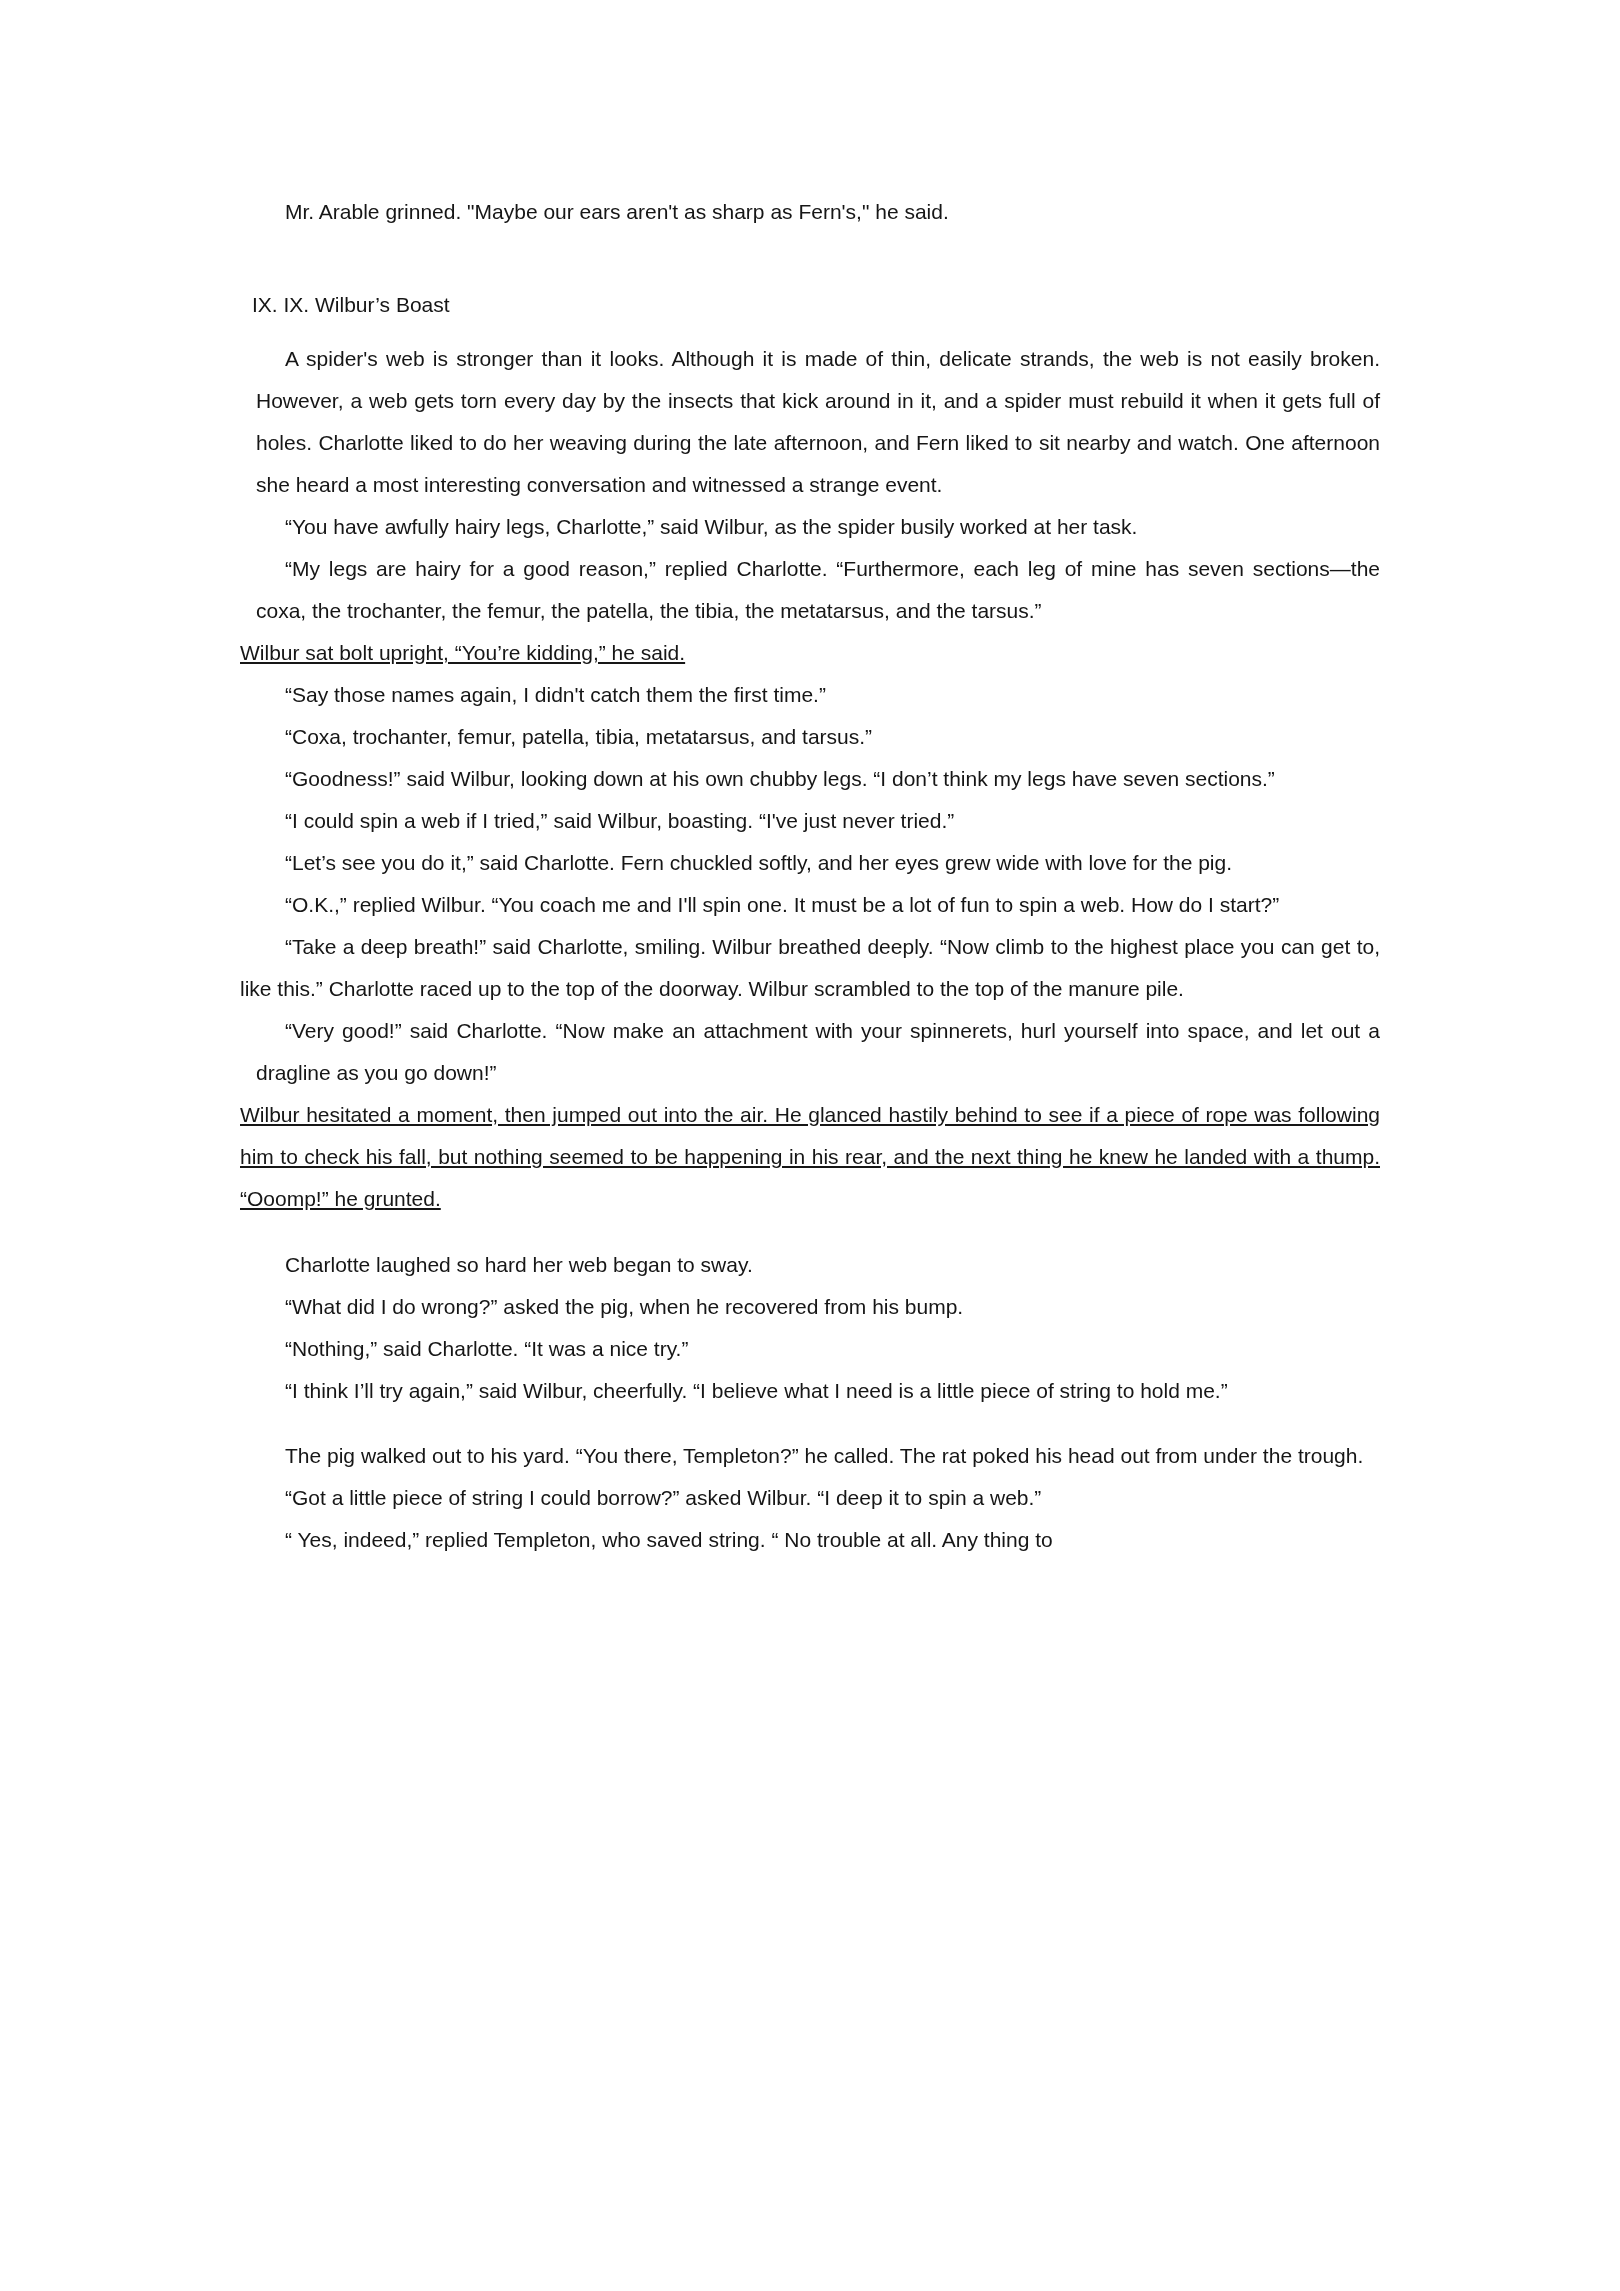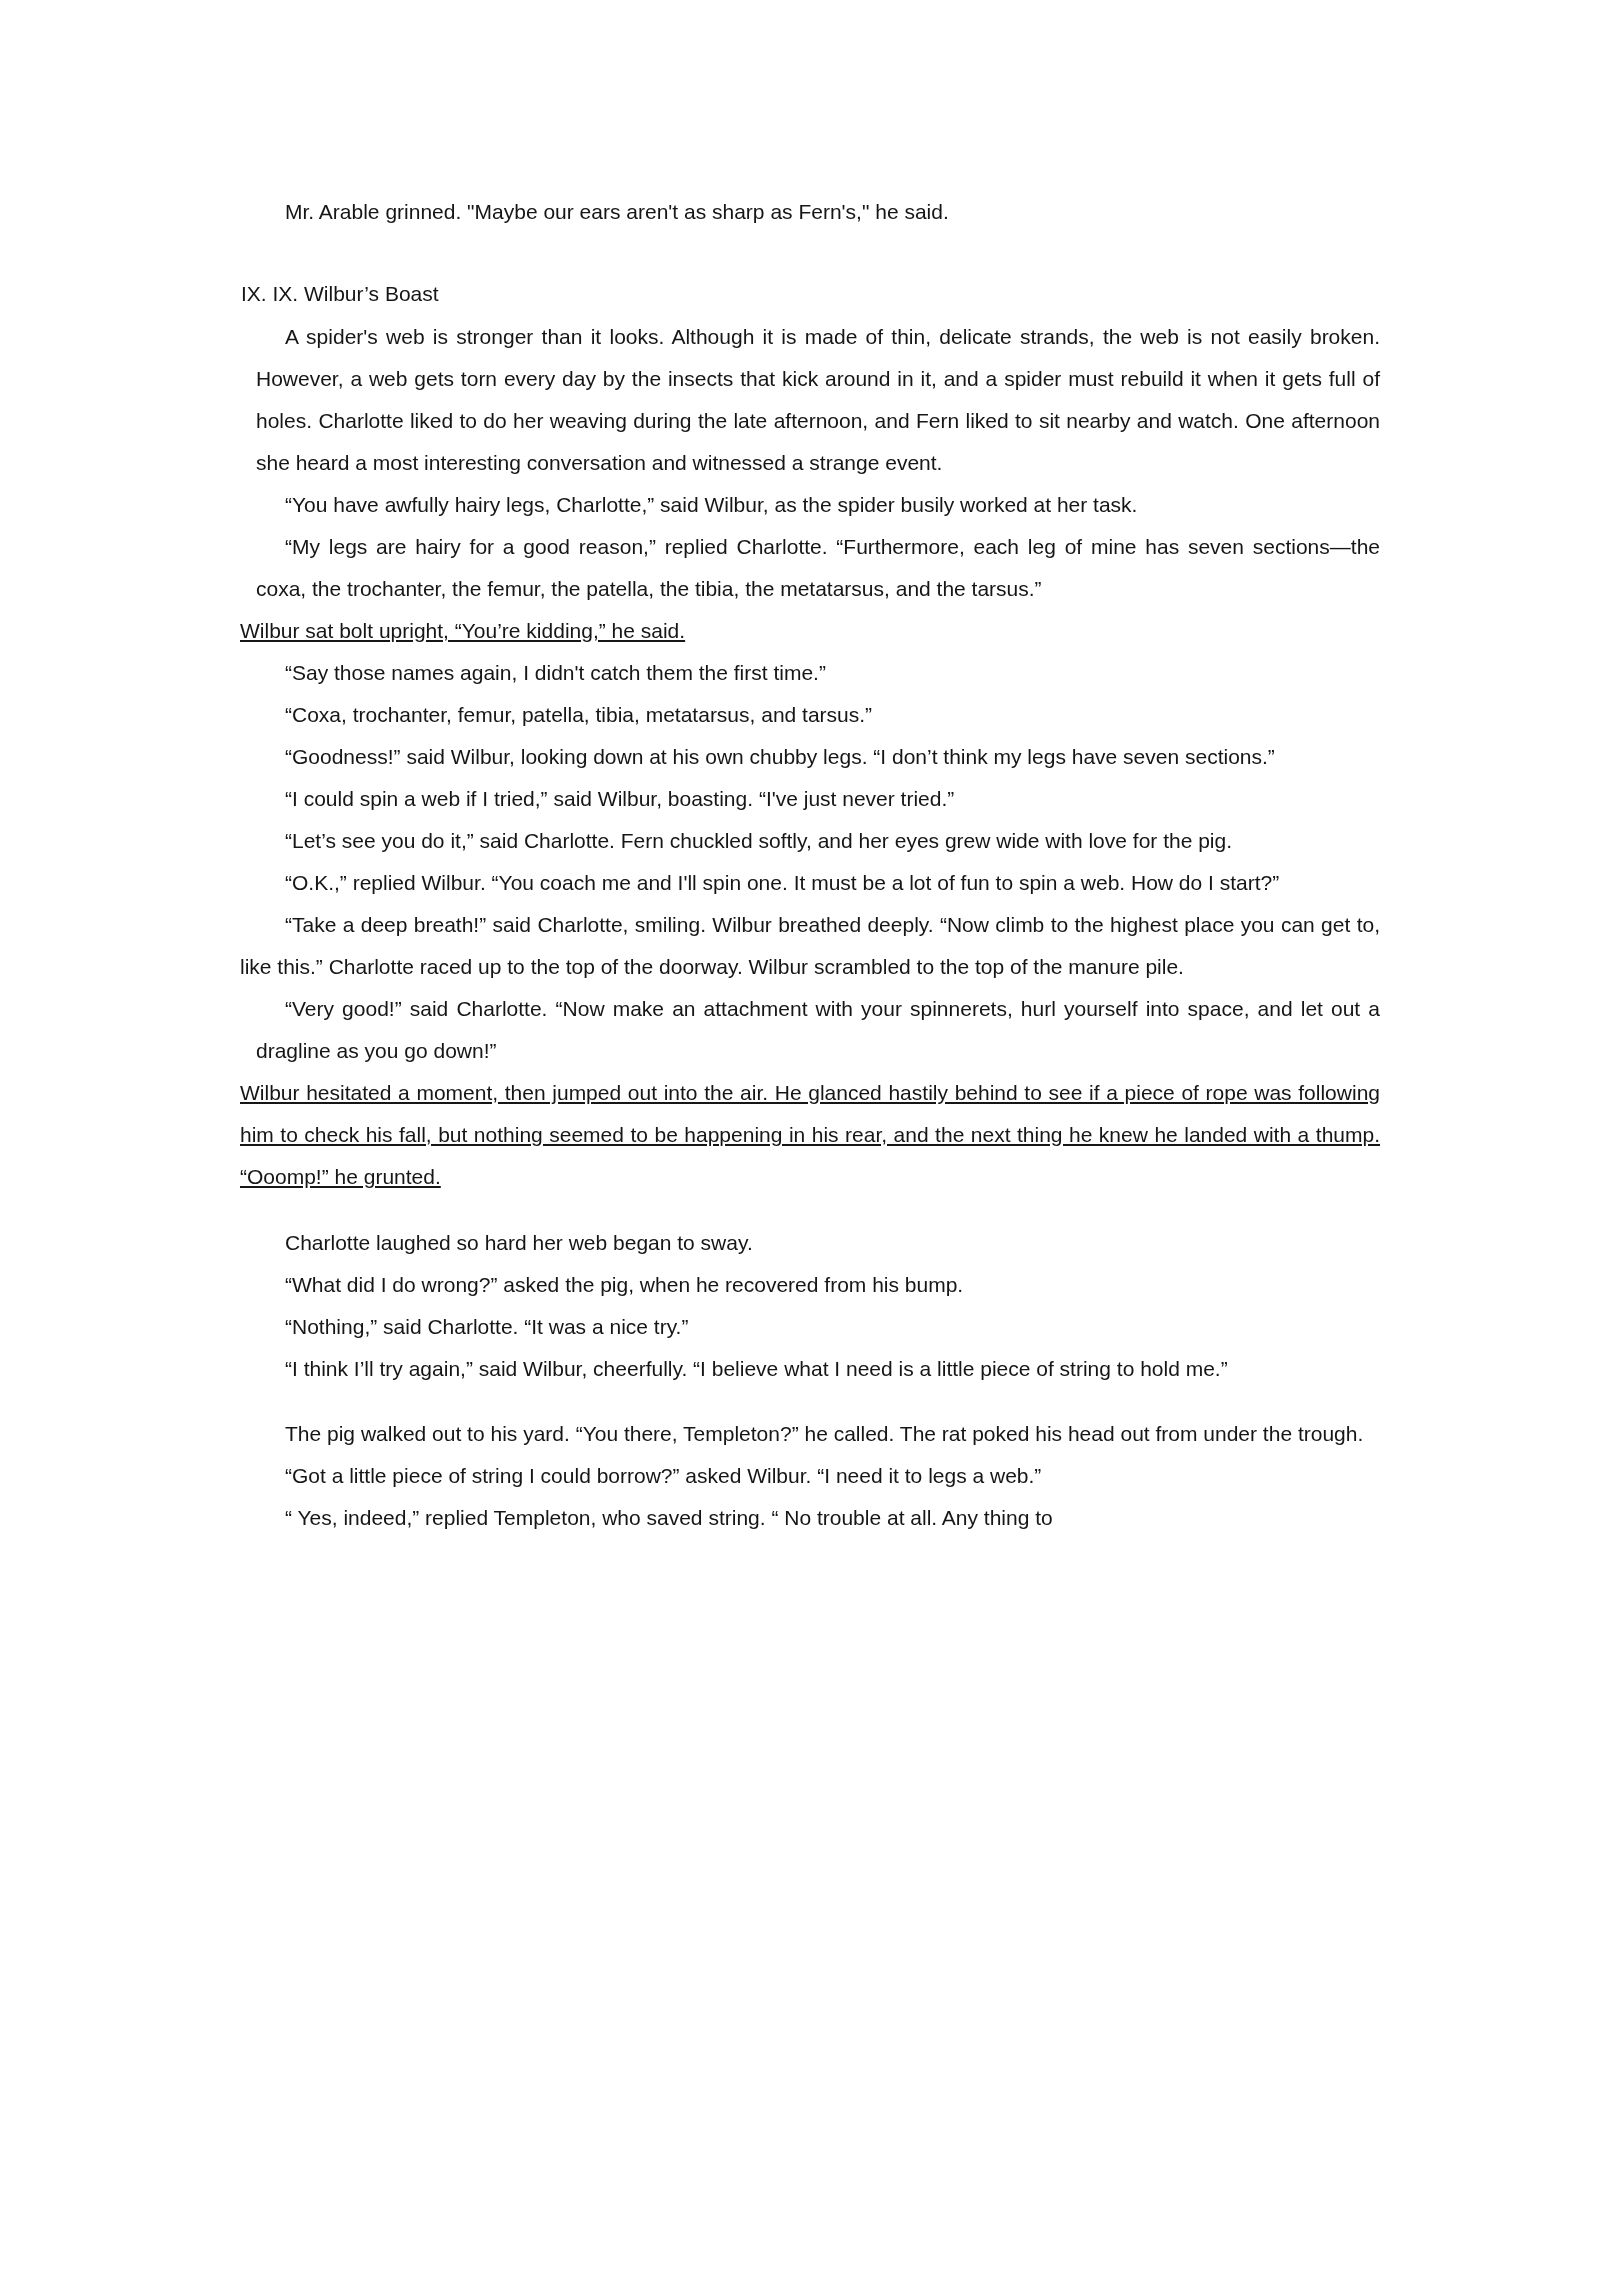--- a/index.html
+++ b/index.html
@@ -41,21 +41,21 @@
   p.indent-wide {
     text-indent: 45px;
   }
   .spacer-sm {
     height: 23.5px;
   }
   .spacer-md {
     height: 39px;
   }
   .heading {
-    margin: 1px;
+    margin: 12px;
     font-size: 21px;
     line-height: 42px;
     text-align: left;
     color: #161616;
     text-indent: 0;
   }
 </style>
 </head>
 <body>
 
@@ -85,18 +85,18 @@
     <div class="spacer-sm"></div>
 
     <p class="indent-wide">Charlotte laughed so hard her web began to sway.</p>
     <p class="indent-wide">“What did I do wrong?”   asked the pig, when he recovered from his bump.</p>
     <p class="indent-wide">“Nothing,”   said Charlotte.   “It was a nice try.”</p>
     <p class="indent-wide">“I think I’ll try again,”   said Wilbur, cheerfully.   “I believe what I need is a little piece of string to hold me.”</p>
 
     <div class="spacer-sm"></div>
 
     <p class="indent-wide">The pig walked out to his yard.   “You there, Templeton?”   he called. The rat poked his head out from under the trough.</p>
-    <p class="indent-wide">“Got a little piece of string I could borrow?”   asked Wilbur.   “I need it to legs a web.”</p>
+    <p class="indent-wide">“Got a little piece of string I could borrow?”   asked Wilbur.   “I deep it to spin a web.”</p>
     <p class="indent-wide">“ Yes, indeed,”   replied Templeton, who saved string.   “ No trouble at all. Any thing to</p>
 
   </div>
 </div>
 
 
 </body></html>

